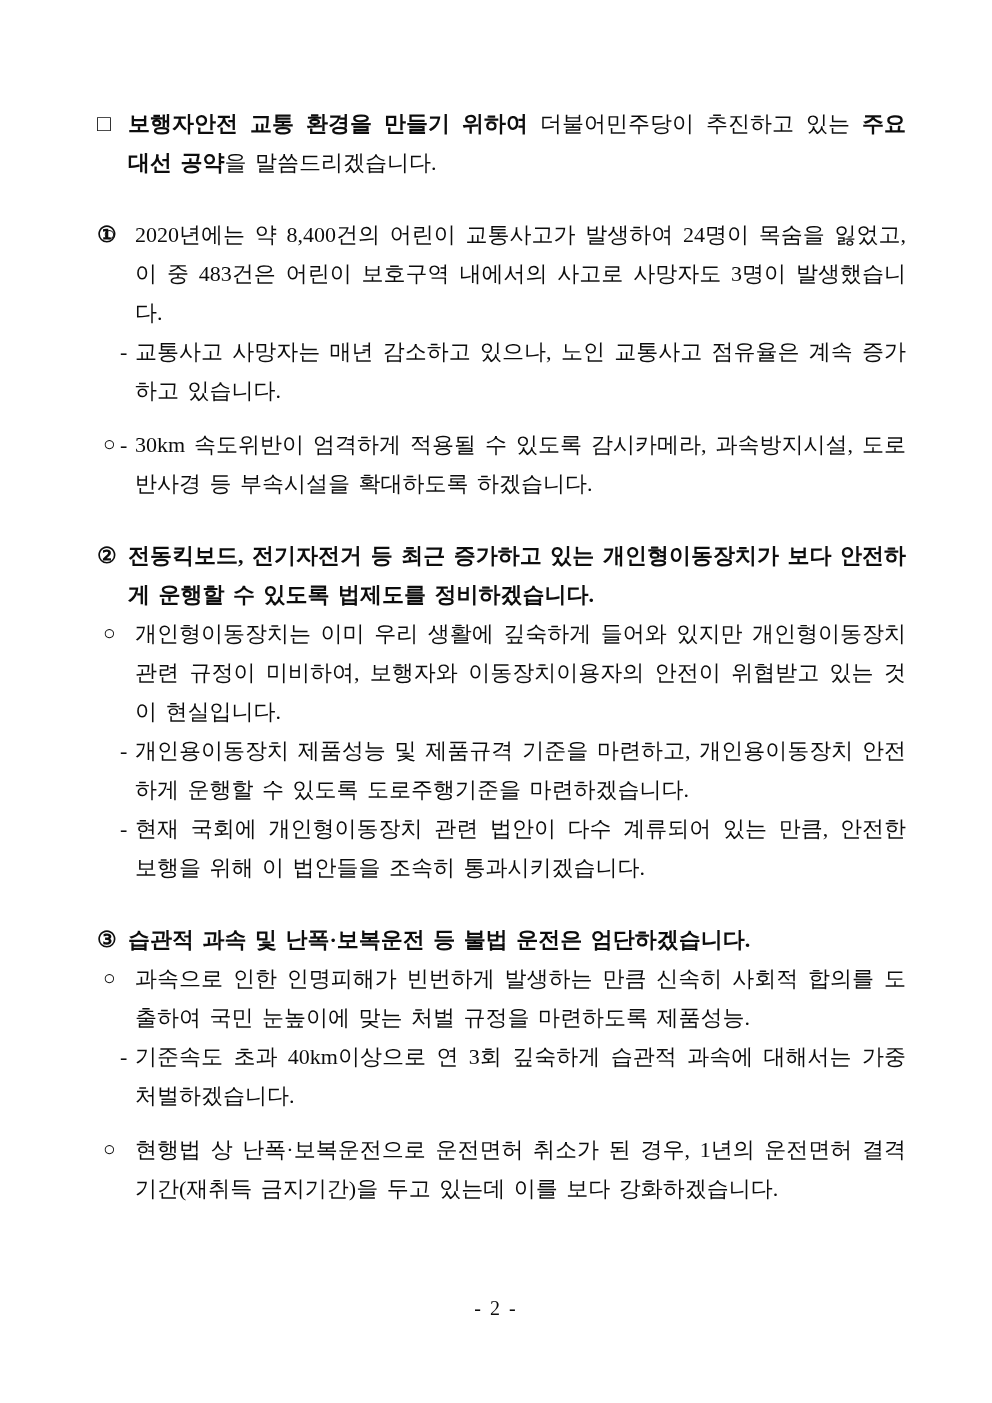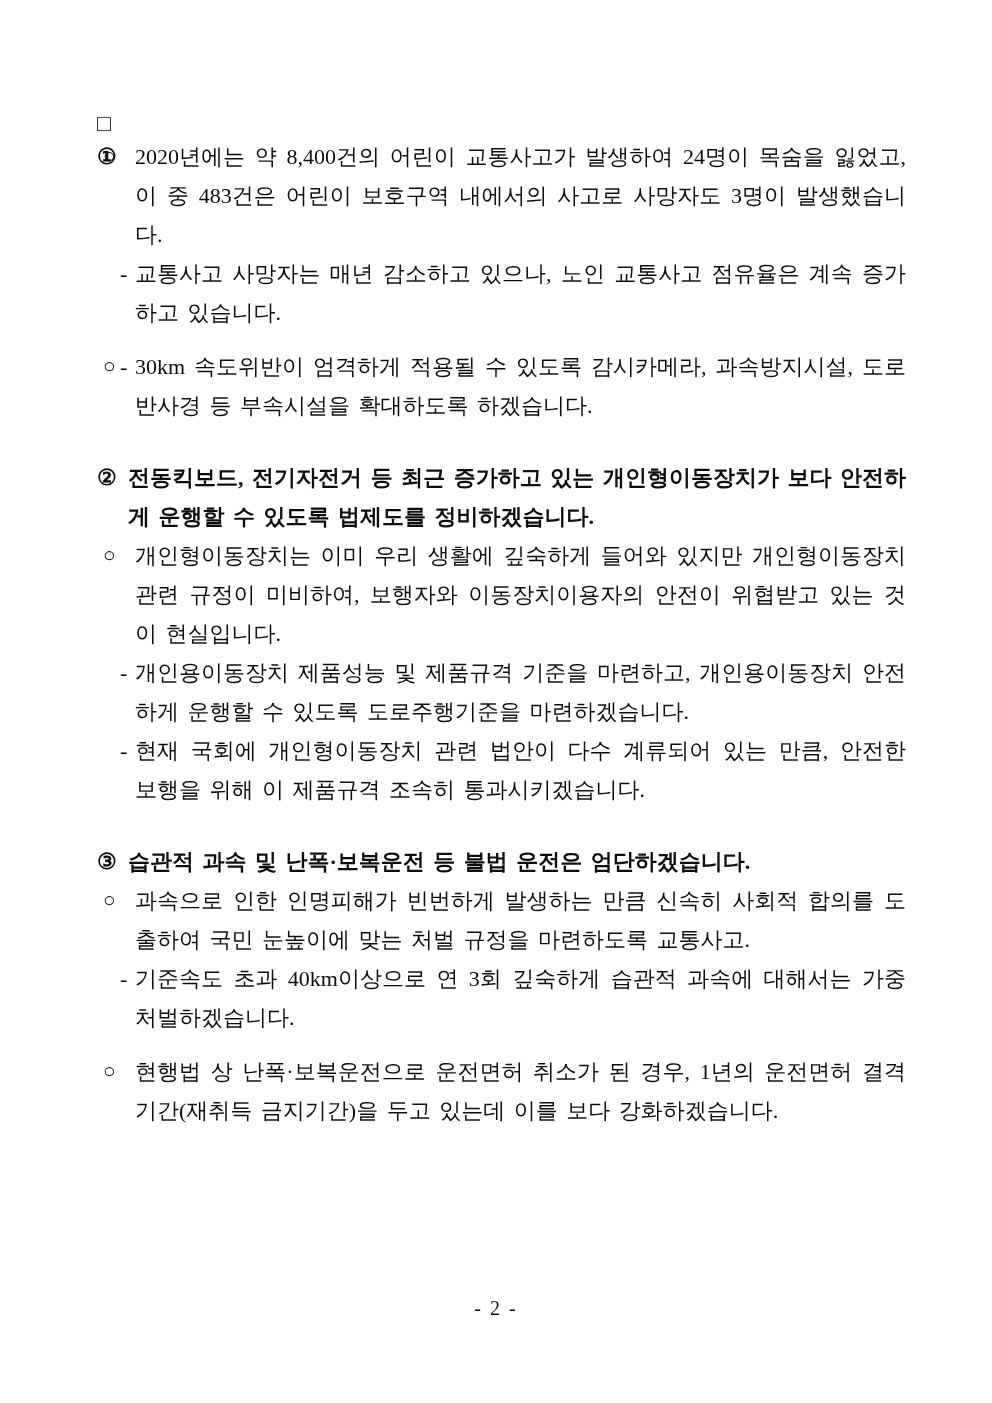--- a/index.html
+++ b/index.html
@@ -50,29 +50,29 @@
     font-size: 20px;
     letter-spacing: 2px;
     color: #0d0d0d;
   }
 </style>
 </head>
 <body>
 
 <div class="page">
   <div class="content">
-      <div class="block level-square gap-none"><span class="marker">□</span></div>
+      <div class="block level-square gap-none"><span class="marker">□</span><span><span class="bold">보행자안전 교통 환경을 만들기 위하여 </span><span>더불어민주당이 추진하고 있는 </span><span class="bold">주요 대선 공약</span><span>을 말씀드리겠습니다.</span></span></div>
       <div class="block level-num gap-large"><span class="marker">①</span></div>
       <div class="block level-circle gap-none"><span class="marker">○</span><span><span>2020년에는 약 8,400건의 어린이 교통사고가 발생하여 24명이 목숨을 잃었고, 이 중 483건은 어린이 보호구역 내에서의 사고로 사망자도 3명이 발생했습니다.</span></span></div>
       <div class="block level-dash gap-none"><span class="marker">-</span><span><span>교통사고 사망자는 매년 감소하고 있으나, 노인 교통사고 점유율은 계속 증가하고 있습니다.</span></span></div>
       <div class="block level-circle gap-medium"><span class="marker">○</span></div>
       <div class="block level-dash gap-none"><span class="marker">-</span><span><span>30km 속도위반이 엄격하게 적용될 수 있도록 감시카메라, 과속방지시설, 도로반사경 등 부속시설을 확대하도록 하겠습니다.</span></span></div>
       <div class="block level-num gap-large"><span class="marker">②</span><span><span class="bold">전동킥보드, 전기자전거 등 최근 증가하고 있는 개인형이동장치가 보다 안전하게 운행할 수 있도록 법제도를 정비하겠습니다.</span></span></div>
       <div class="block level-circle gap-none"><span class="marker">○</span><span><span>개인형이동장치는 이미 우리 생활에 깊숙하게 들어와 있지만 개인형이동장치 관련 규정이 미비하여, 보행자와 이동장치이용자의 안전이 위협받고 있는 것이 현실입니다.</span></span></div>
       <div class="block level-dash gap-none"><span class="marker">-</span><span><span>개인용이동장치 제품성능 및 제품규격 기준을 마련하고, 개인용이동장치 안전하게 운행할 수 있도록 도로주행기준을 마련하겠습니다.</span></span></div>
-      <div class="block level-dash gap-none"><span class="marker">-</span><span><span>현재 국회에 개인형이동장치 관련 법안이 다수 계류되어 있는 만큼, 안전한 보행을 위해 이 제품규격 조속히 통과시키겠습니다.</span></span></div>
+      <div class="block level-dash gap-none"><span class="marker">-</span><span><span>현재 국회에 개인형이동장치 관련 법안이 다수 계류되어 있는 만큼, 안전한 보행을 위해 이 법안들을 조속히 통과시키겠습니다.</span></span></div>
       <div class="block level-num gap-large"><span class="marker">③</span><span><span class="bold">습관적 과속 및 난폭·보복운전 등 불법 운전은 엄단하겠습니다.</span></span></div>
-      <div class="block level-circle gap-none"><span class="marker">○</span><span><span>과속으로 인한 인명피해가 빈번하게 발생하는 만큼 신속히 사회적 합의를 도출하여 국민 눈높이에 맞는 처벌 규정을 마련하도록 교통사고.</span></span></div>
+      <div class="block level-circle gap-none"><span class="marker">○</span><span><span>과속으로 인한 인명피해가 빈번하게 발생하는 만큼 신속히 사회적 합의를 도출하여 국민 눈높이에 맞는 처벌 규정을 마련하도록 제품성능.</span></span></div>
       <div class="block level-dash gap-none"><span class="marker">-</span><span><span>기준속도 초과 40km이상으로 연 3회 깊숙하게 습관적 과속에 대해서는 가중 처벌하겠습니다.</span></span></div>
       <div class="block level-circle gap-medium"><span class="marker">○</span><span><span>현행법 상 난폭·보복운전으로 운전면허 취소가 된 경우, 1년의 운전면허 결격기간(재취득 금지기간)을 두고 있는데 이를 보다 강화하겠습니다.</span></span></div>
     </div>
   <div class="footer">- 2 -</div>
 </div>
 
 </body></html>

